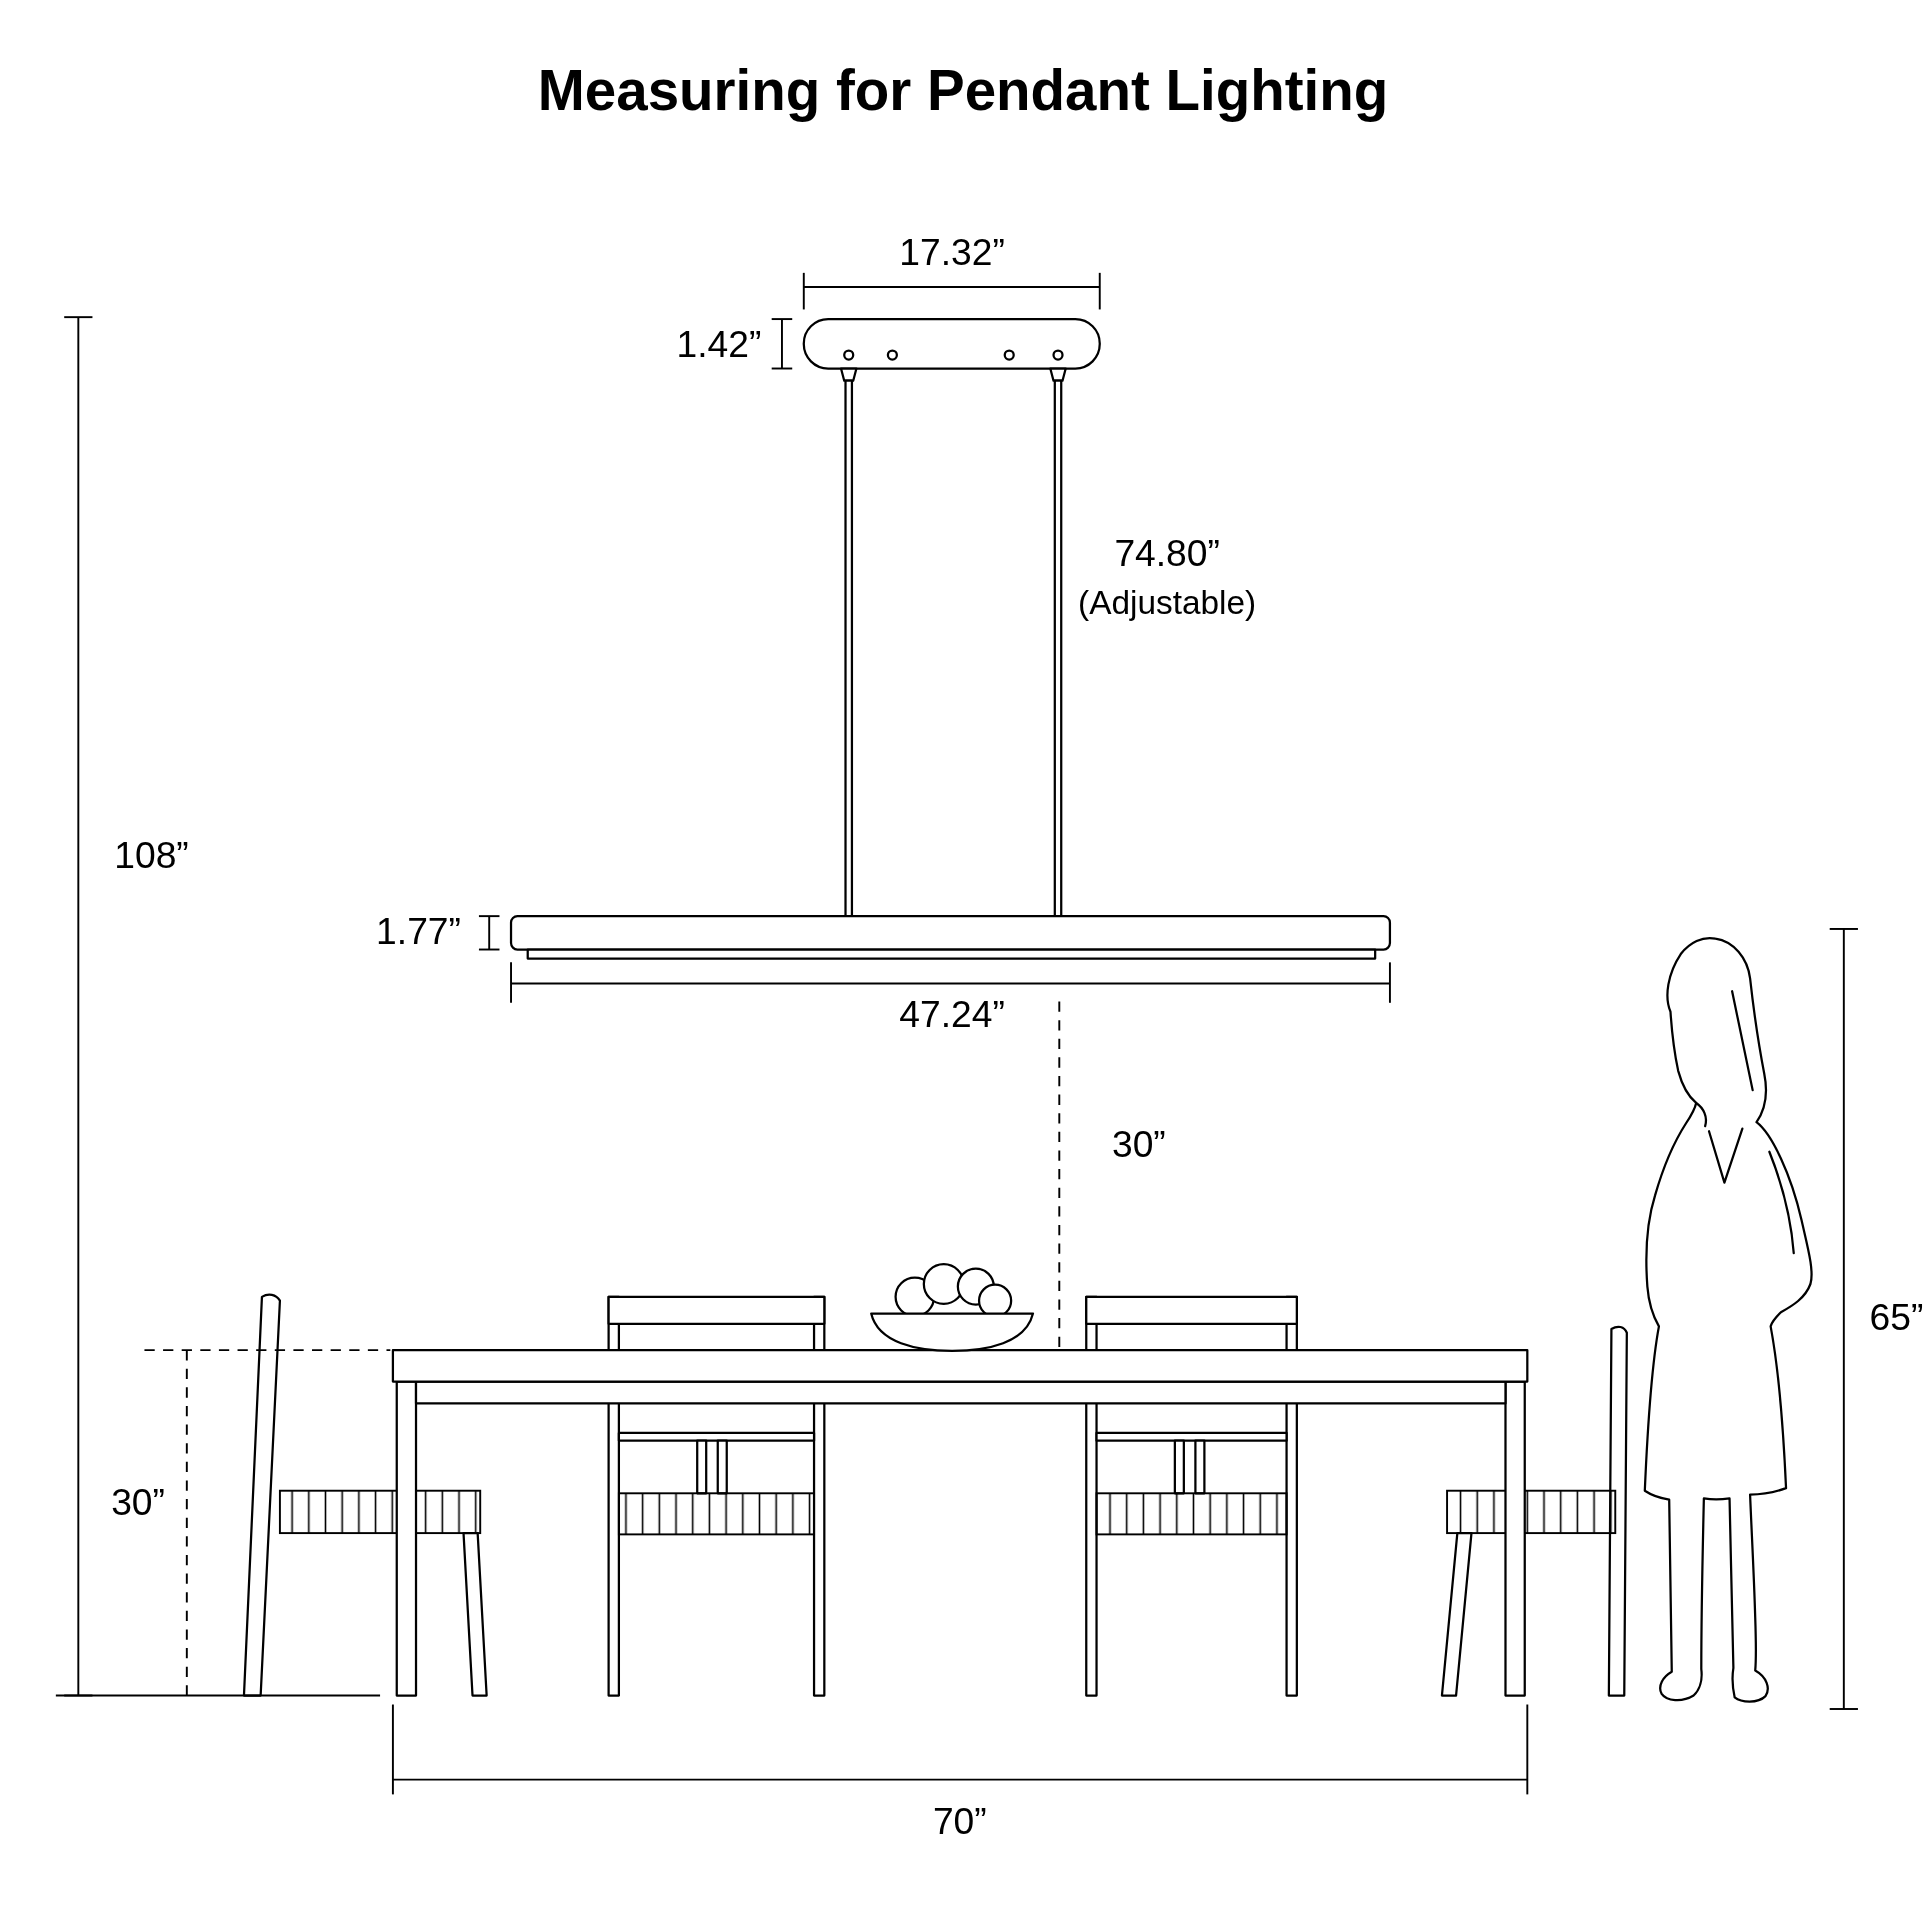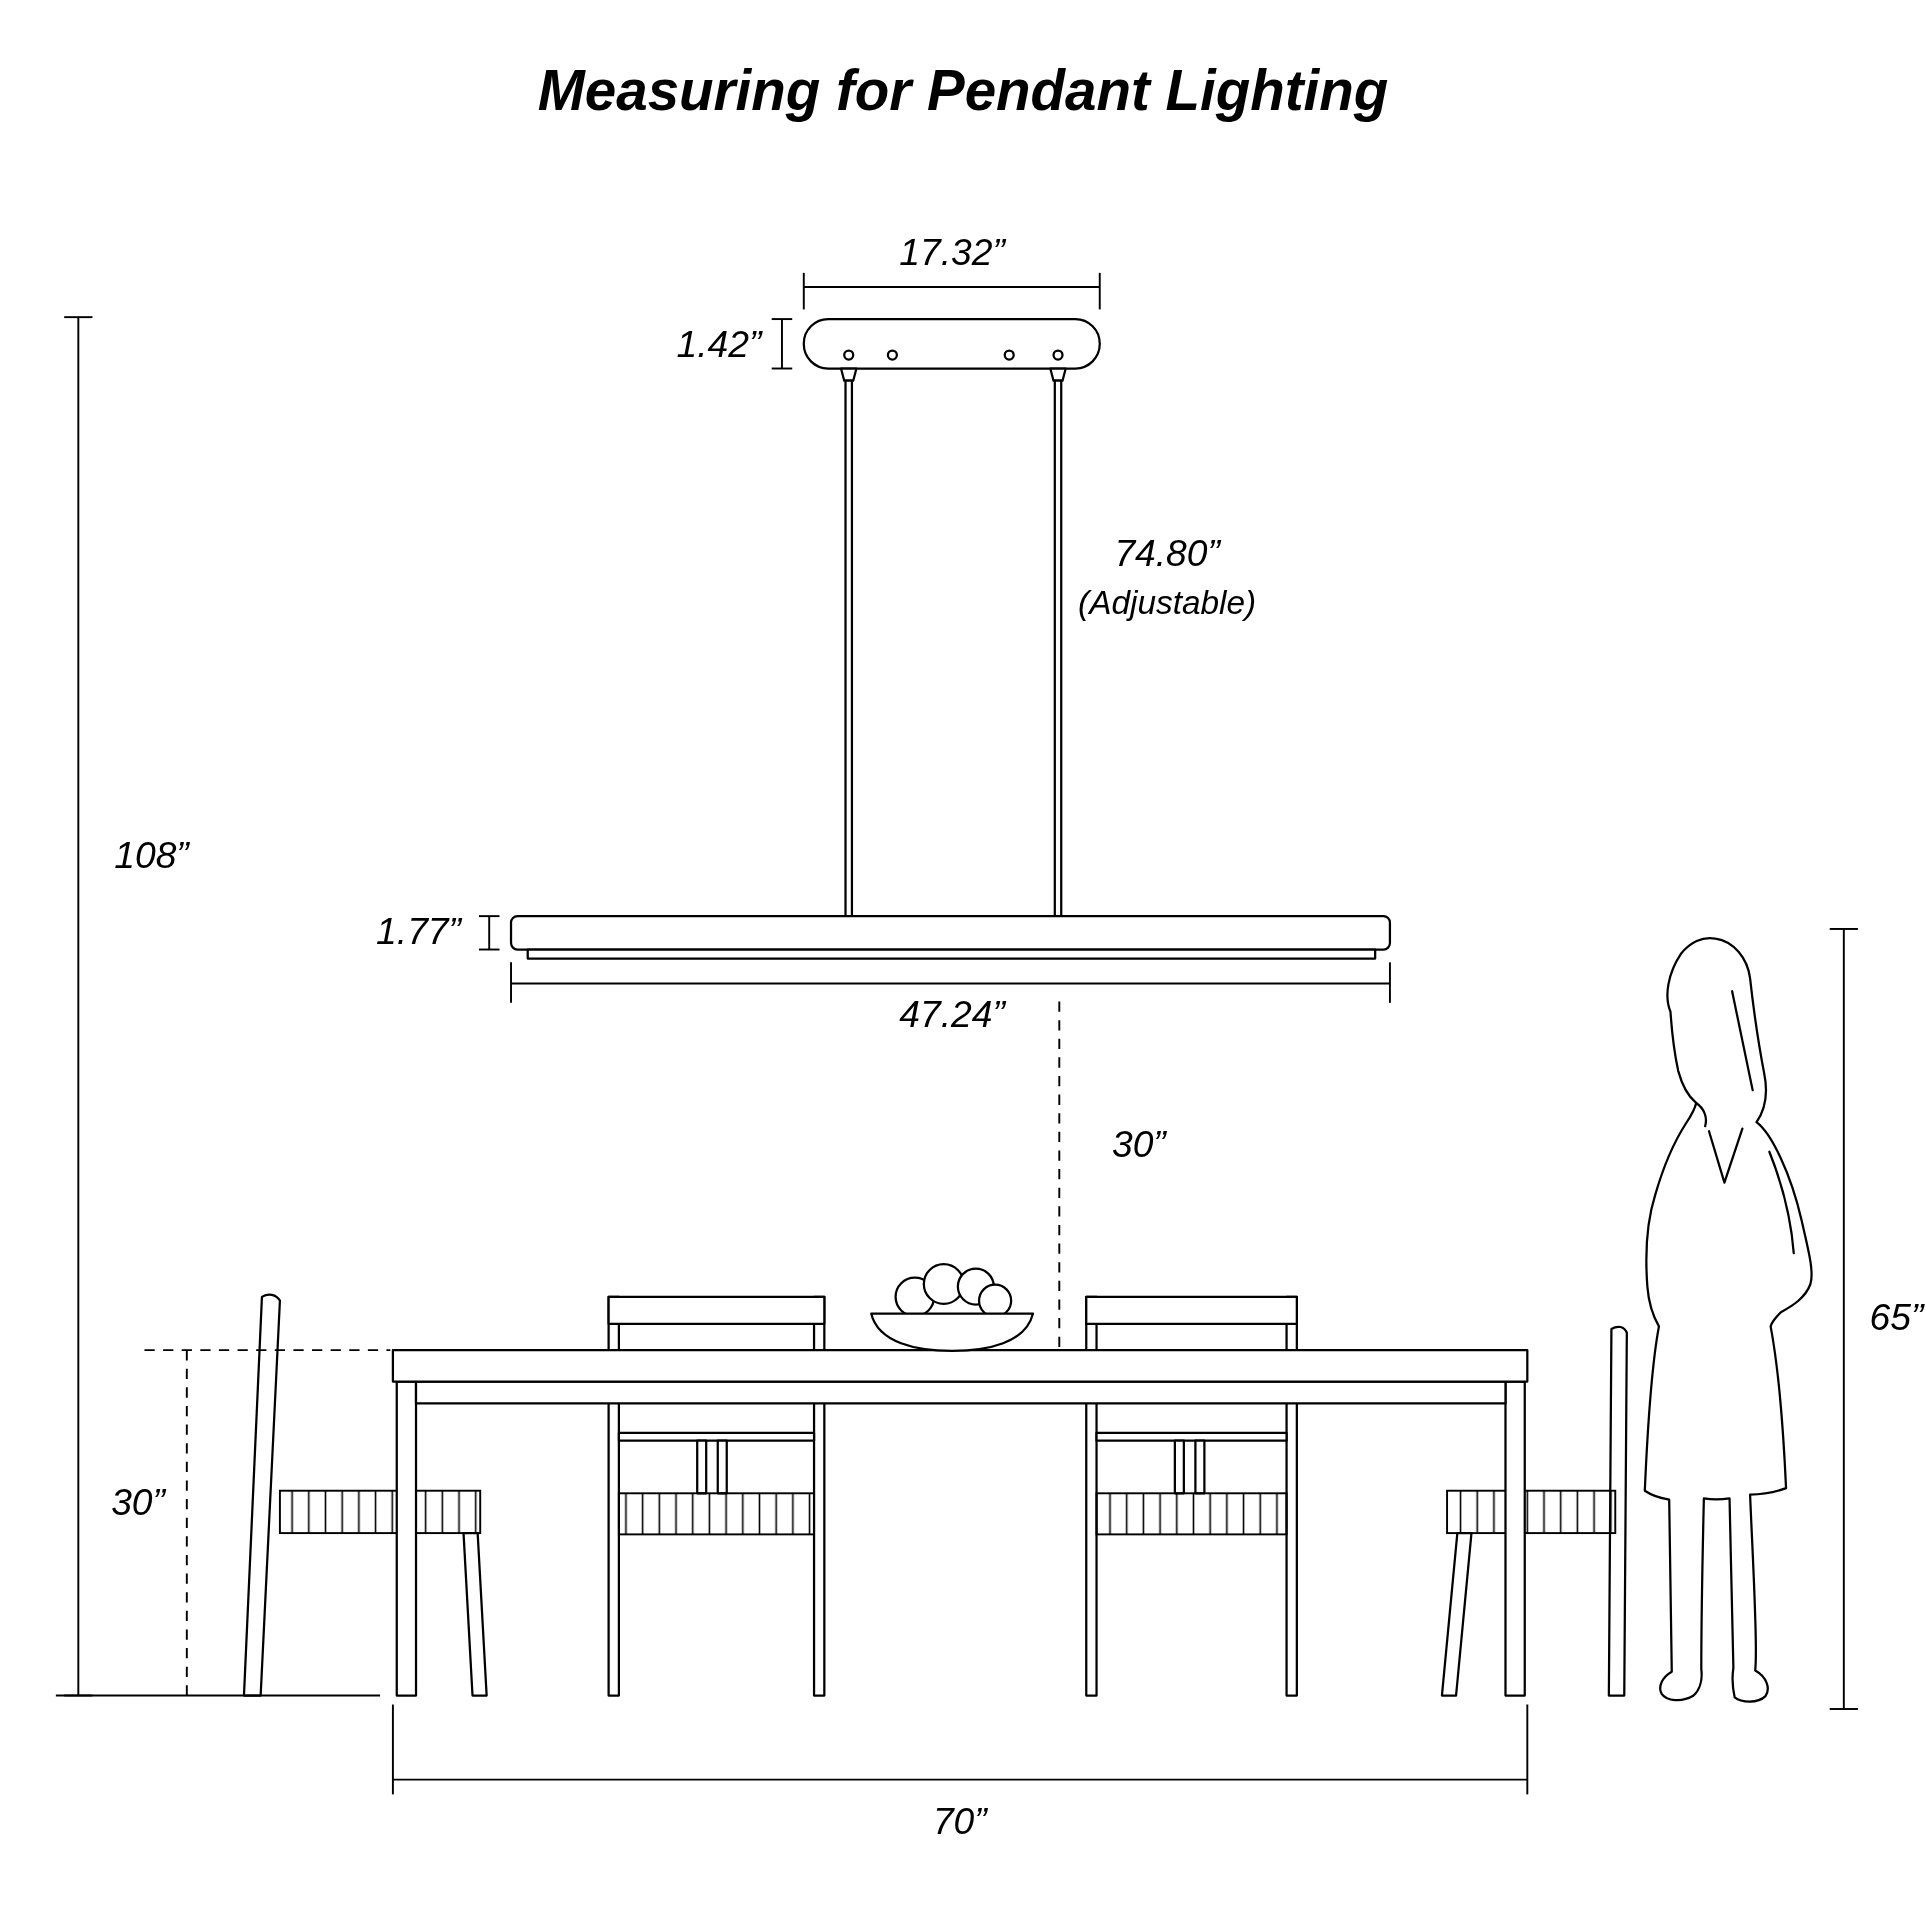--- a/index.html
+++ b/index.html
@@ -7,21 +7,20 @@
     padding: 0;
     background: #ffffff;
     font-family: "Liberation Sans", sans-serif;
   }
   .canvas {
     position: relative;
     width: 1926px;
     height: 1926px;
     background: #ffffff;
     overflow: hidden;
-    font-style: italic;
   }
   svg { display: block; }
 
   .outline  { fill: #ffffff; stroke: #000000; stroke-width: 3.5; stroke-linejoin: round; }
   .stroke   { fill: none;    stroke: #000000; stroke-width: 3.5; stroke-linejoin: round; stroke-linecap: round; }
   .dim      { fill: none;    stroke: #000000; stroke-width: 3;   stroke-linecap: butt; }
   .dash     { fill: none;    stroke: #000000; stroke-width: 3;   stroke-dasharray: 16 13; }
   .weaveRect{ stroke: #000000; stroke-width: 3; }
 
   text {

